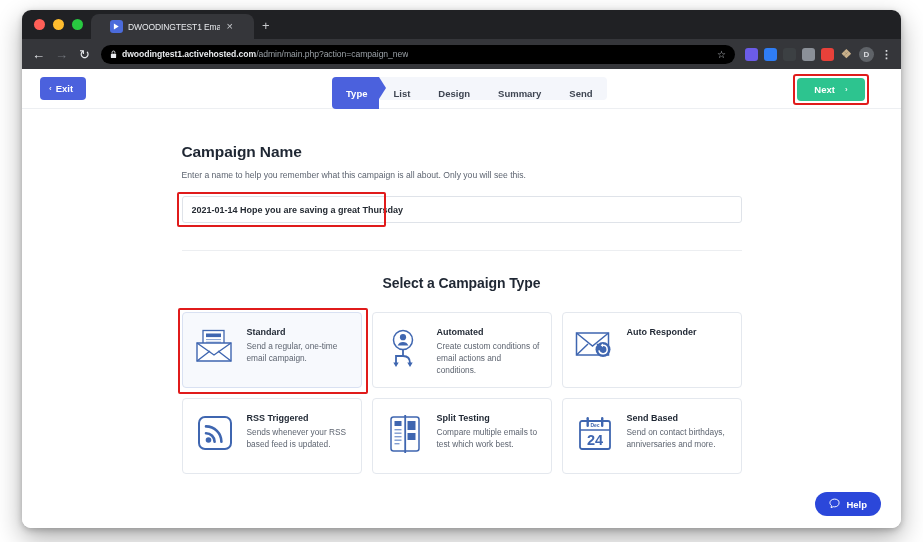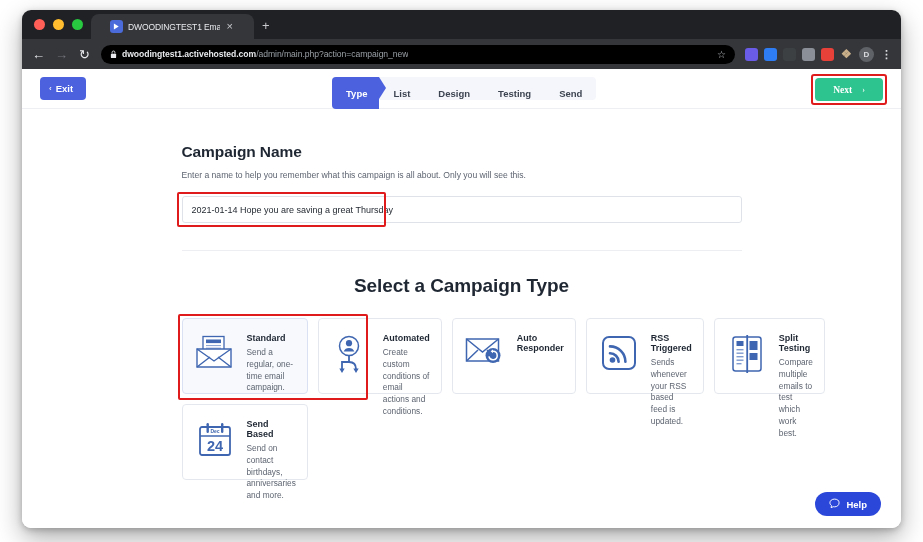--- a/index.html
+++ b/index.html
@@ -193,25 +193,24 @@
     position: absolute;
     right: -7px; top: 0;
     width: 0; height: 0;
     border-top: 11.5px solid transparent;
     border-bottom: 11.5px solid transparent;
     border-left: 7px solid #4b61dd;
   }
 
   #next-wrap {
     position: absolute;
-    right: 14px; top: 5px;
+    right: 32px; top: 5px;
     padding: 2px;
     border: 2px solid #e01b1b;
     border-radius: 3px;
-    font-family: Liberation Serif, serif;
   }
   #next-button {
     background: #2dc48f;
     color: #ffffff;
     border-radius: 4px;
     height: 23px;
     width: 68px;
     display: flex; align-items: center; justify-content: center;
     gap: 10px;
     font-size: 9.5px; font-weight: 700;
@@ -247,49 +246,49 @@
   }
   #campaign-name-input {
     width: 100%; height: 27px;
     border: 1px solid #dfe3e9;
     border-radius: 3px;
     background: #ffffff;
     font-family: "Liberation Sans", sans-serif;
     font-size: 9px;
     color: #252b33;
     padding: 0 9px;
-    font-weight: 400;
+    font-weight: 700;
     outline: none;
   }
   #name-input-highlight {
     position: absolute;
     left: -5px; top: -4px;
     width: 209px; height: 35px;
     border: 2px solid #e01b1b;
     border-radius: 2px;
     pointer-events: none;
   }
   #divider {
     margin-top: 27px;
     height: 1px;
     background: #eceef1;
   }
   #select-type-title {
     text-align: center;
-    font-size: 19px;
+    font-size: 14px;
     font-weight: 700;
     color: #1f2733;
     margin-top: 24px;
     letter-spacing: -0.1px;
   }
 
   #type-grid {
     margin-top: 21px;
     display: grid;
-    grid-template-columns: repeat(5, 1fr);
+    grid-template-columns: repeat(3, 1fr);
     gap: 10px;
   }
   .type-card {
     position: relative;
     border: 1px solid #e4e8ee;
     border-radius: 4px;
     background: #ffffff;
     height: 76px;
     display: flex;
     align-items: flex-start;
@@ -404,21 +403,21 @@
         <div class="step-tab active">
           <span>Type</span>
         </div>
         <div class="step-tab">
           <span>List</span>
         </div>
         <div class="step-tab">
           <span>Design</span>
         </div>
         <div class="step-tab">
-          <span>Testing</span>
+          <span>Summary</span>
         </div>
         <div class="step-tab">
           <span>Send</span>
         </div>
       </div>
 
       <div id="next-wrap">
         <div id="next-button">
           <span>Next</span>
           <span class="chev">›</span>

